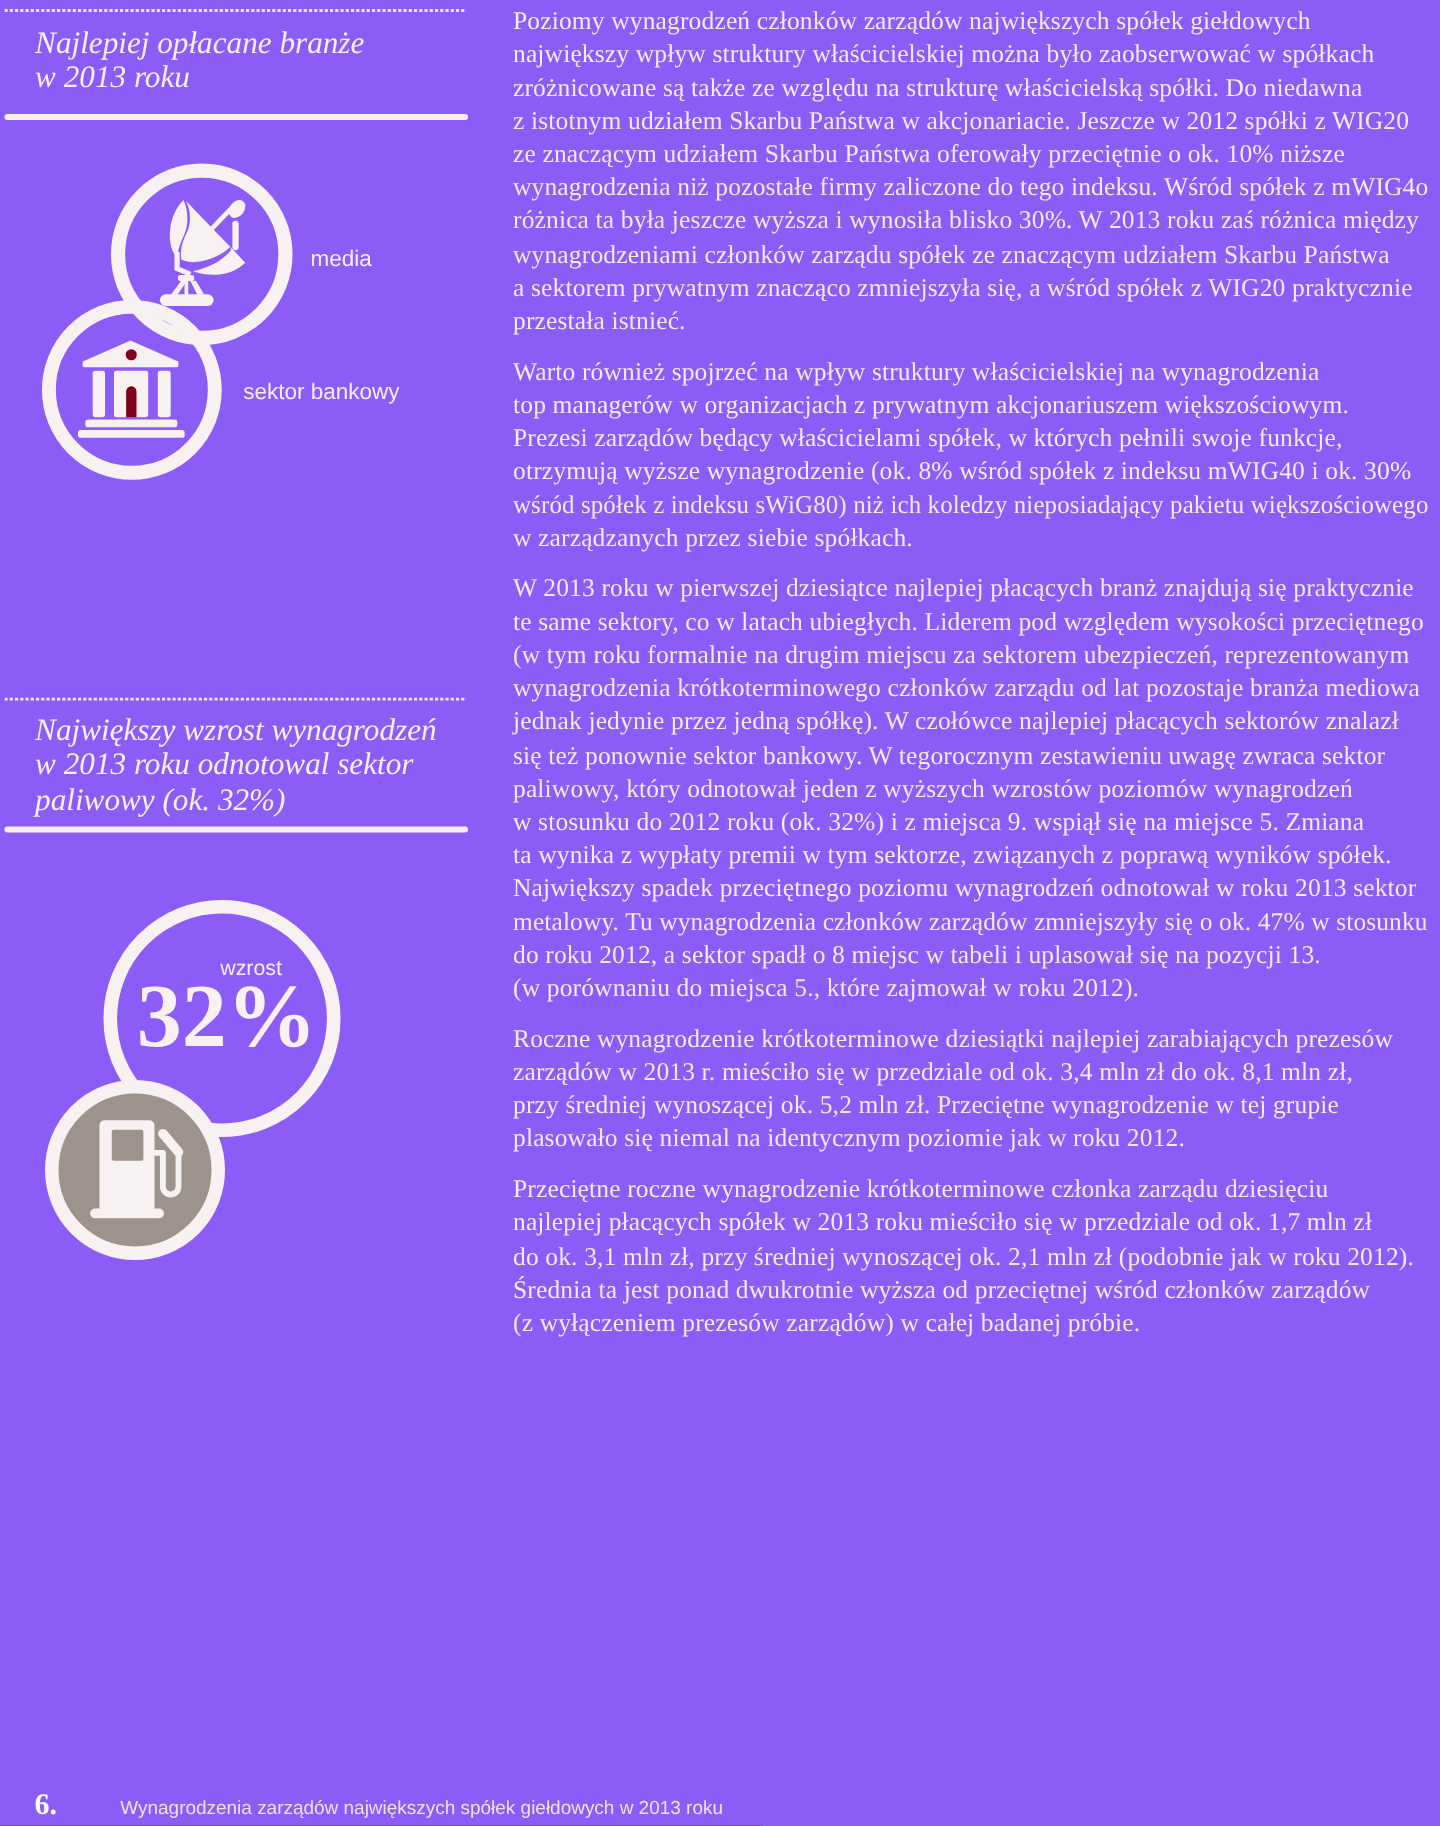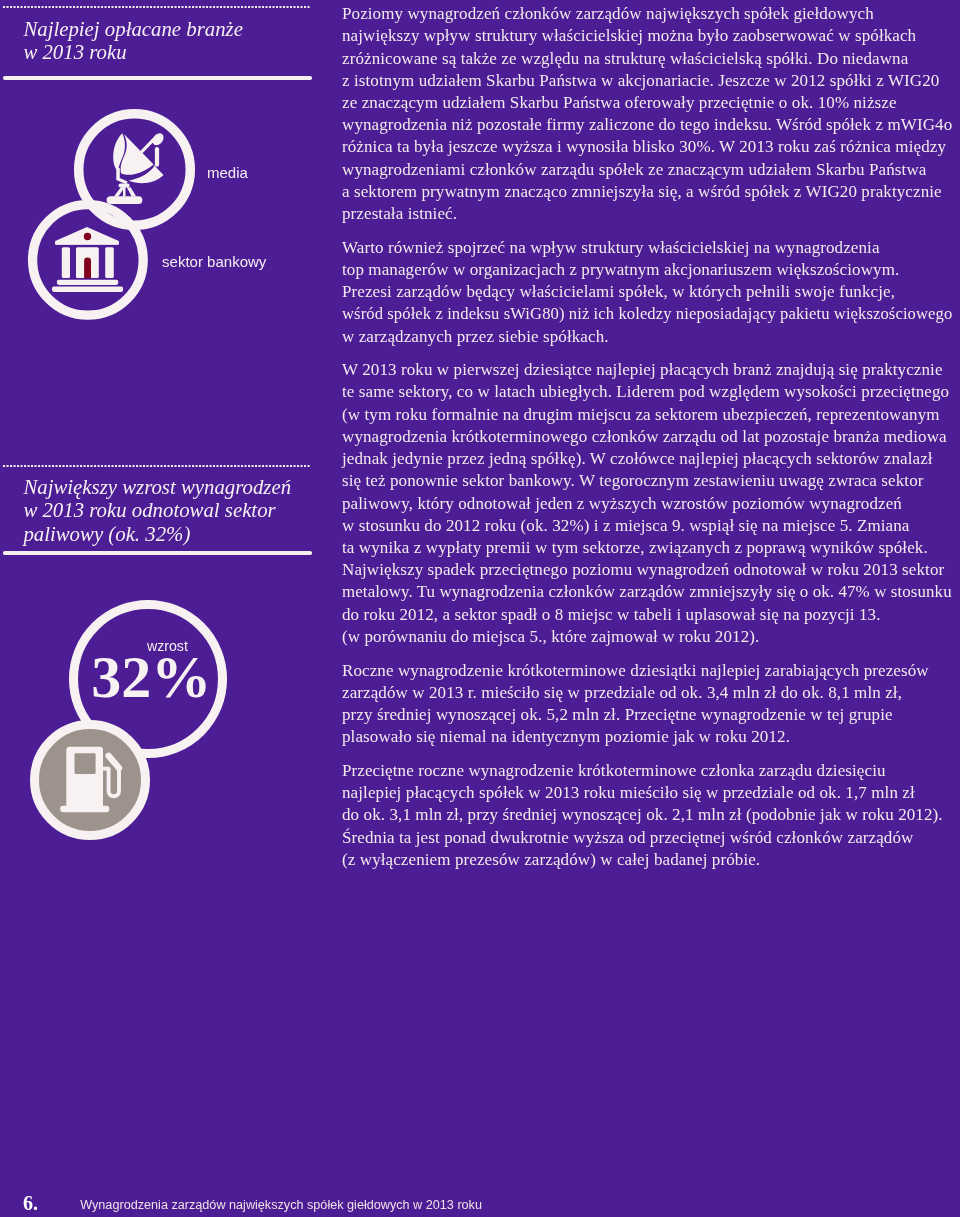--- a/index.html
+++ b/index.html
@@ -1,18 +1,18 @@
 <!DOCTYPE html>
 <html><head>
 <meta charset="utf-8">
 <style>
   html,body{margin:0;padding:0;}
   body{width:960px;height:1217px;background:#80001d;overflow:hidden;
        font-family:"Liberation Serif",serif;}
-  .page{position:relative;width:960px;height:1217px;background:#4c1d95;overflow:hidden;}
+  .page{position:relative;width:960px;height:1217px;background:#8b5cf6;overflow:hidden;}
 
   
   .leftcol{position:absolute;left:0;top:0;width:330px;height:1217px;}
   .dotline{position:absolute;height:2.4px;}
   .dotline line{stroke:#f2e9eb;stroke-width:2.4;stroke-dasharray:2.1 1.4;}
   .solidline{position:absolute;height:3.6px;background:#f5eff0;border-radius:1.8px;}
   .kicker{position:absolute;color:#f7f0f2;font-style:italic;font-size:20.8px;
           line-height:23.5px;white-space:pre-line;}
   .icon-label{position:absolute;color:#f6edef;font-family:"Liberation Sans",sans-serif;
               font-size:15px;line-height:16px;}
@@ -149,20 +149,21 @@
       <div class="ln">wynagrodzenia niż pozostałe firmy zaliczone do tego indeksu. Wśród spółek z mWIG4o</div>
       <div class="ln">różnica ta była jeszcze wyższa i wynosiła blisko 30%. W 2013 roku zaś różnica między</div>
       <div class="ln">wynagrodzeniami członków zarządu spółek ze znaczącym udziałem Skarbu Państwa</div>
       <div class="ln">a sektorem prywatnym znacząco zmniejszyła się, a wśród spółek z WIG20 praktycznie</div>
       <div class="ln">przestała istnieć.</div>
     </div>
     <div class="para">
       <div class="ln">Warto również spojrzeć na wpływ struktury właścicielskiej na wynagrodzenia</div>
       <div class="ln">top managerów w organizacjach z prywatnym akcjonariuszem większościowym.</div>
       <div class="ln">Prezesi zarządów będący właścicielami spółek, w których pełnili swoje funkcje,</div>
+      <div class="ln">otrzymują wyższe wynagrodzenie (ok. 8% wśród spółek z indeksu mWIG40 i ok. 30%</div>
       <div class="ln" style="transform: scaleX(0.976);">wśród spółek z indeksu sWiG80) niż ich koledzy nieposiadający pakietu większościowego</div>
       <div class="ln">w zarządzanych przez siebie spółkach.</div>
     </div>
     <div class="para">
       <div class="ln">W 2013 roku w pierwszej dziesiątce najlepiej płacących branż znajdują się praktycznie</div>
       <div class="ln">te same sektory, co w latach ubiegłych. Liderem pod względem wysokości przeciętnego</div>
       <div class="ln">(w tym roku formalnie na drugim miejscu za sektorem ubezpieczeń, reprezentowanym</div>
       <div class="ln">wynagrodzenia krótkoterminowego członków zarządu od lat pozostaje branża mediowa</div>
       <div class="ln">jednak jedynie przez jedną spółkę). W czołówce najlepiej płacących sektorów znalazł</div>
       <div class="ln">się też ponownie sektor bankowy. W tegorocznym zestawieniu uwagę zwraca sektor</div>

